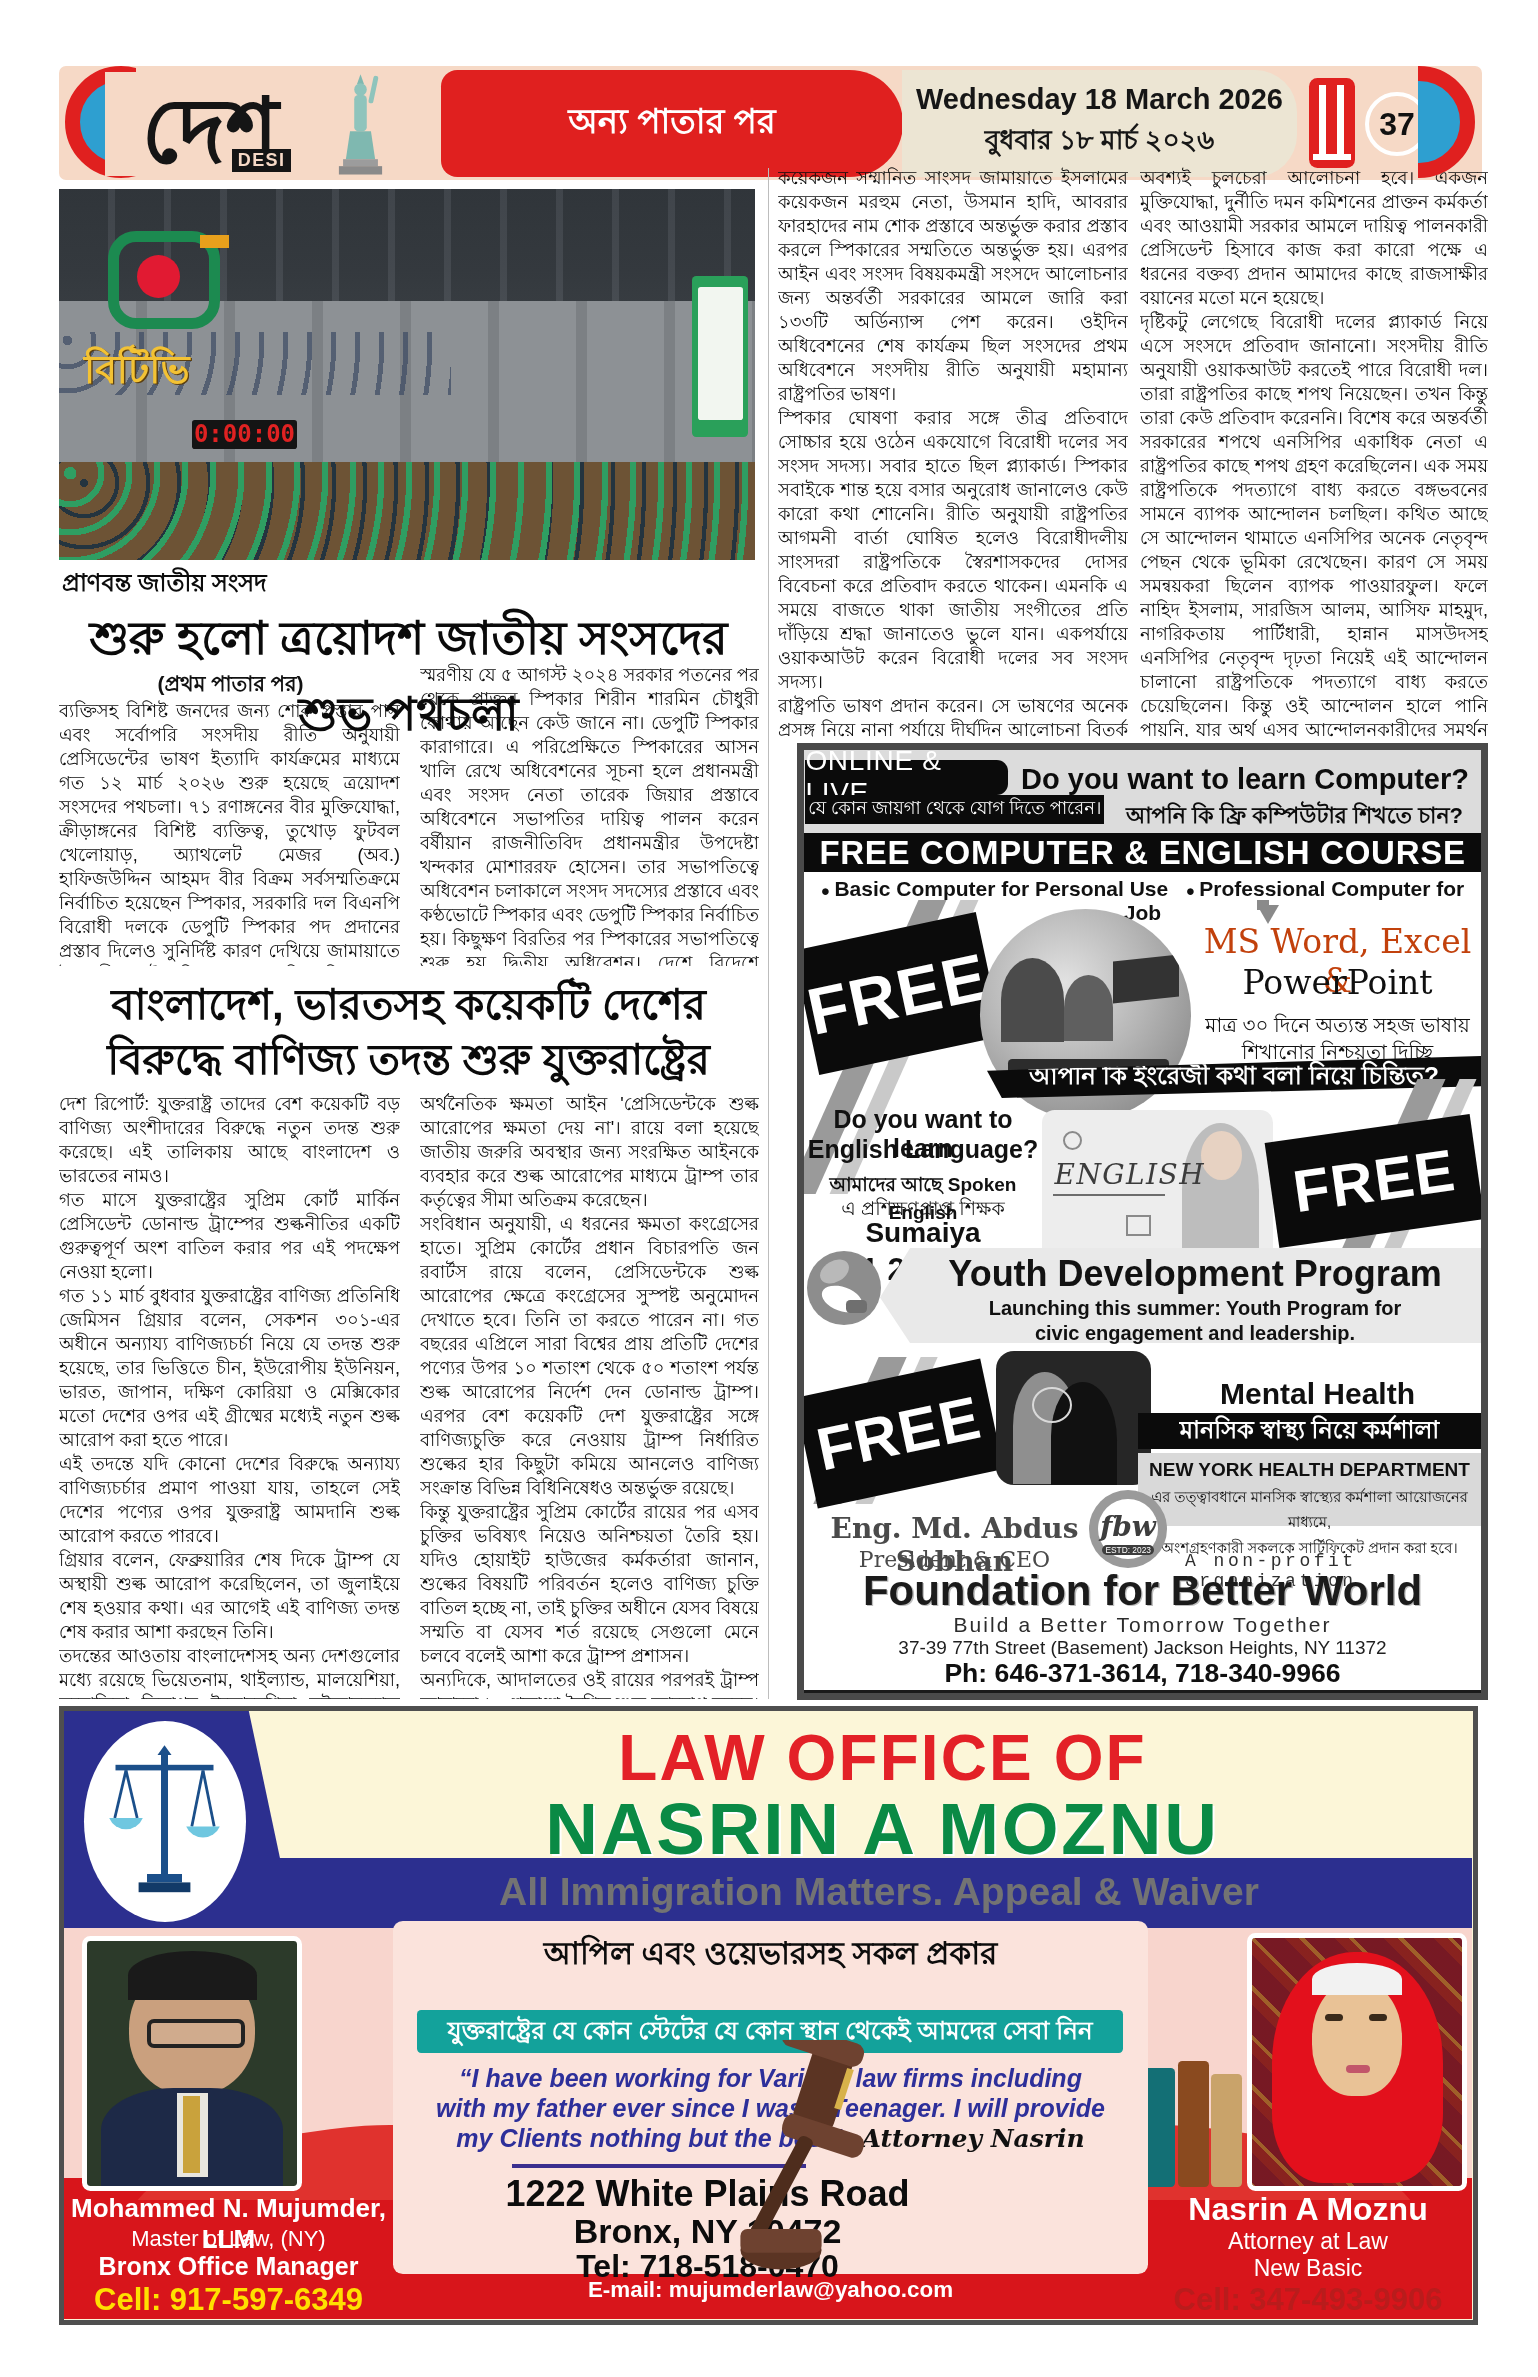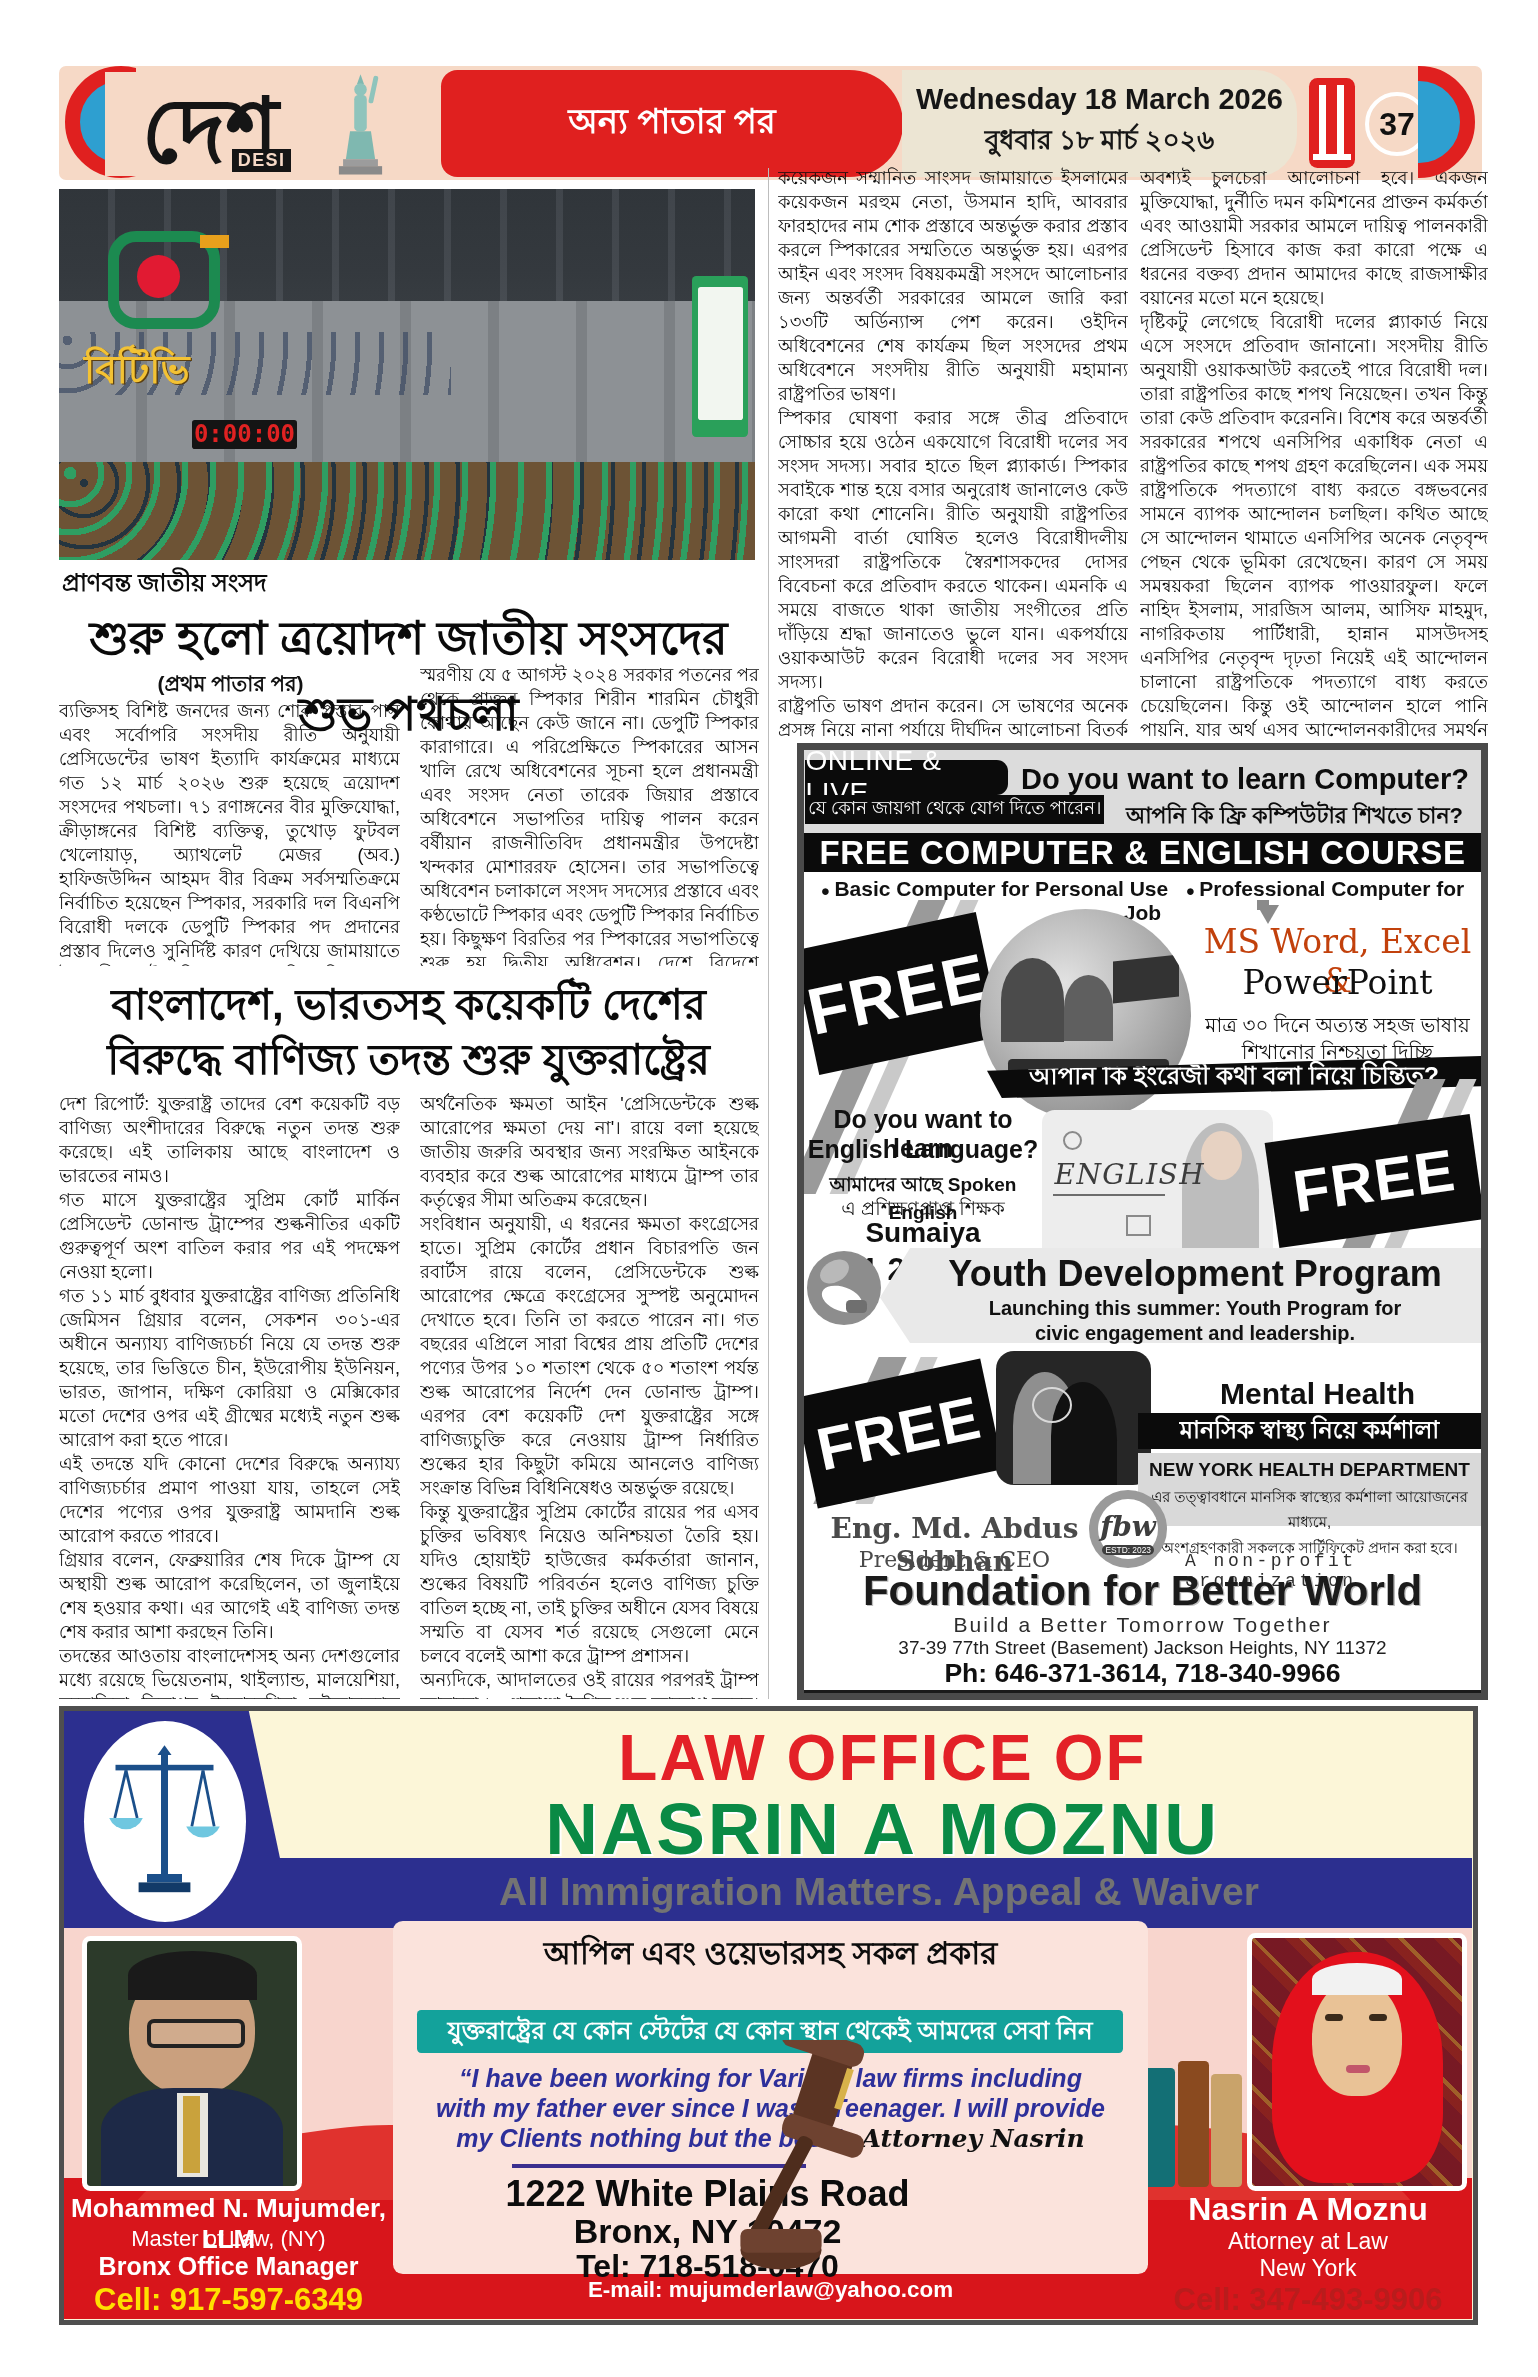--- a/index.html
+++ b/index.html
@@ -309,18 +309,18 @@
       <div class="abs" style="left:60px;top:25px;width:90px;height:32px;border-radius:50% 50% 0 0;background:#f2f2f2;"></div>
     </div>
 
     <div class="abs ctr bold white" style="left:0px;top:482px;width:329px;font-size:26px;">Mohammed N. Mujumder, LLM</div>
     <div class="abs ctr white" style="left:0px;top:515px;width:329px;font-size:22px;">Master of Law, (NY)</div>
     <div class="abs ctr bold white" style="left:0px;top:541px;width:329px;font-size:25px;">Bronx Office Manager</div>
     <div class="abs ctr bold" style="left:0px;top:571px;width:329px;font-size:31px;color:#ffe000;">Cell: 917-597-6349</div>
     <div class="abs ctr bold white" style="left:329px;top:566px;width:755px;font-size:22.4px;">E-mail: mujumderlaw@yahoo.com</div>
     <div class="abs ctr bold white" style="left:1080px;top:480px;width:328px;font-size:32px;">Nasrin A Moznu</div>
     <div class="abs ctr white" style="left:1080px;top:517px;width:328px;font-size:23px;">Attorney at Law</div>
-    <div class="abs ctr white" style="left:1080px;top:544px;width:328px;font-size:23px;">New York</div>
+    <div class="abs ctr white" style="left:1080px;top:544px;width:328px;font-size:23px;">New Basic</div>
     <div class="abs ctr bold" style="left:1080px;top:571px;width:328px;font-size:31px;color:#b91c1c;">Cell: 347-493-9906</div>
   </div>
 
 </div>
 
 
 </body></html>

